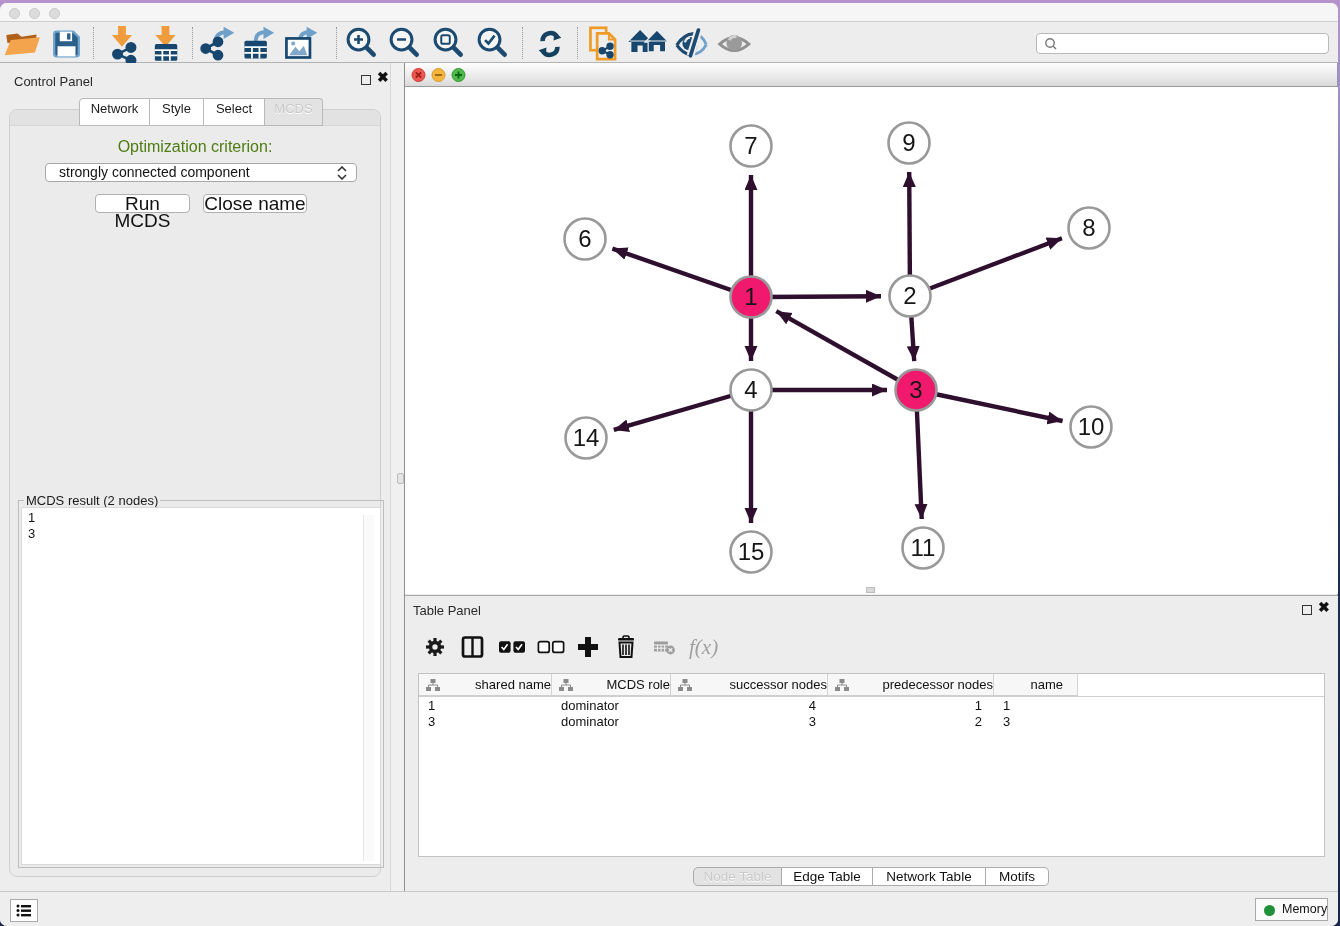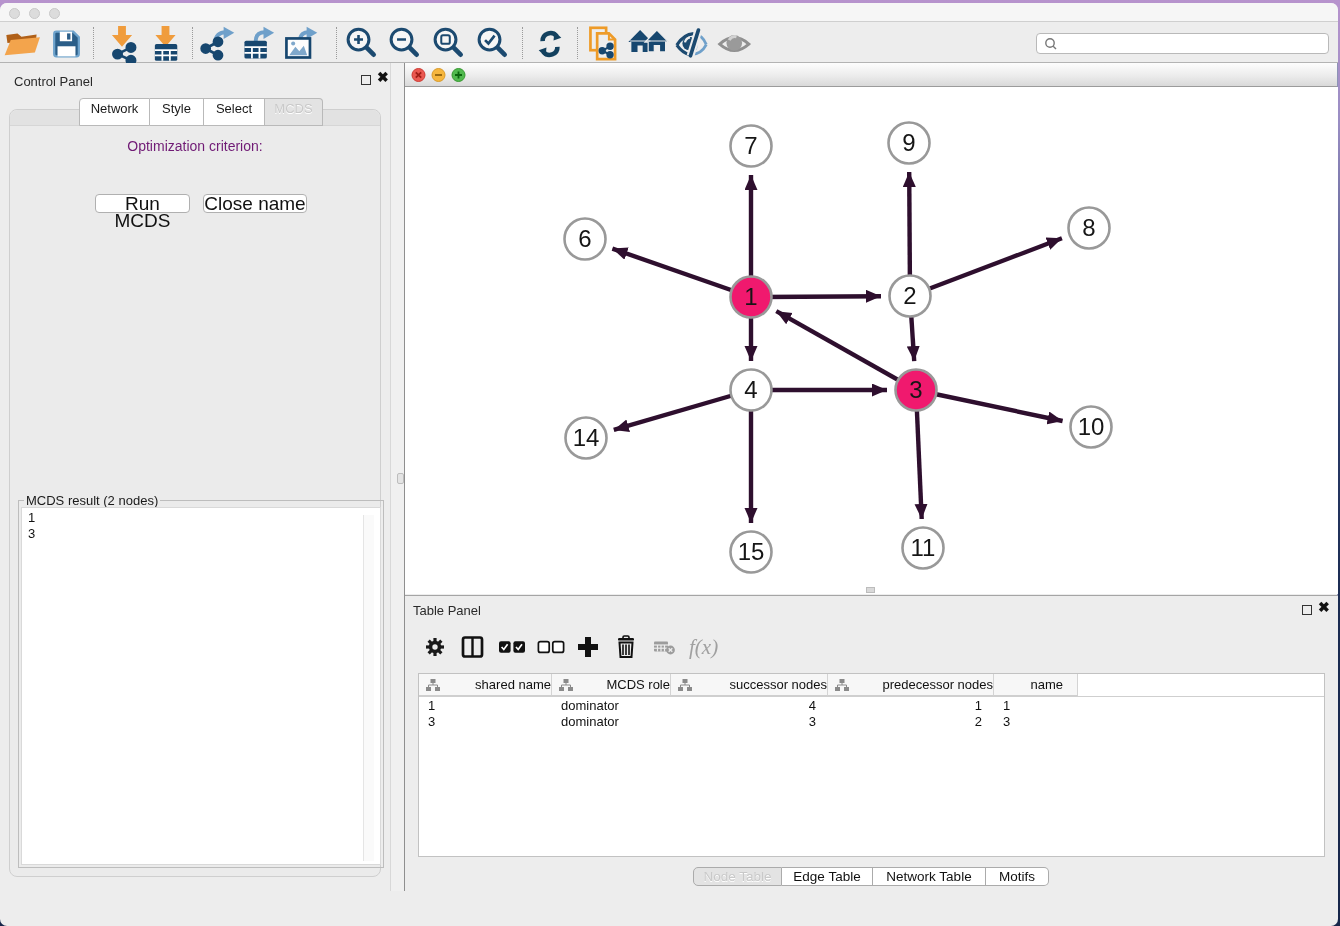--- a/index.html
+++ b/index.html
@@ -24,21 +24,21 @@
 .tsep { position:absolute; top:4px; height:32px; width:0; border-left:1px dotted #9a9a9a; }
 #searchbox { position:absolute; left:1036px; top:10px; width:293px; height:21px; background:#fff; border:1px solid #b9b9b9; border-radius:4px; }
 
 #cp { position:absolute; left:0; top:60px; width:390px; height:828px; background:#ededed; }
 #cp-title { position:absolute; left:14px; top:11px; font-size:13px; color:#2a2a2a; }
 .floatbox { width:10px; height:10px; border:1.5px solid #333; background:transparent; }
 .closex { font-size:14px; font-weight:bold; color:#111; }
 .cptab { position:absolute; top:35px; height:28px; border:1px solid #b9b9b9; background:#fff; text-align:center; font-size:13px; color:#1a1a1a; line-height:19px; }
 #cp-panel { position:absolute; left:9px; top:46px; width:372px; height:768px; background:#ebebeb; border:1px solid #cfcfcf; border-radius:8px; }
 #cp-panel-band { position:absolute; left:0; top:0; width:100%; height:16px; background:#e2e2e2; border-radius:8px 8px 0 0; border-bottom:1px solid #d6d6d6;}
-#opt-label { position:absolute; left:0; top:28px; width:100%; text-align:center; font-size:14px; color:#701a75; }
+#opt-label { position:absolute; left:0; top:28px; width:100%; text-align:center; font-size:16px; color:#4d7c0f; }
 #opt-select { position:absolute; left:35px; top:53px; width:312px; height:19px; background:#fff; border:1px solid #a8a8a8; border-radius:4px; font-size:14px; color:#111; line-height:17px; padding-left:13px; }
 .btn { position:absolute; top:84px; height:19px; background:#fff; border:1px solid #b0b0b0; border-radius:4px; text-align:center; font-size:19px; color:#111; line-height:17px; }
 #fieldset { position:absolute; left:8px; top:390px; width:366px; height:368px; border:1px solid #bdbdbd; }
 #fieldset-legend { position:absolute; left:5px; top:-8px; background:#ebebeb; padding:0 2px; font-size:13px; color:#1a1a1a; }
 #fieldset-inner { position:absolute; left:2px; top:6px; right:2px; bottom:2px; background:#fff; border:1px solid #d9d9d9; font-size:13px; color:#111; padding:2px 0 0 6px; line-height:16px; }
 #fs-scroll { position:absolute; right:6px; top:7px; bottom:3px; width:11px; background:#fafafa; border-left:1px solid #e5e5e5; }
 
 #divider { position:absolute; left:390px; top:60px; width:15px; height:828px; background:#f0f0f0; border-left:1px solid #d8d8d8; border-right:1px solid #8f8f8f; }
 #grip { position:absolute; left:6px; top:410px; width:7px; height:11px; background:#e4e4e4; border:1px solid #bdbdbd; border-radius:2px; }
 
@@ -224,20 +224,26 @@
     </div>
   </div>
 
   <div id="cp">
     <div id="cp-title">Control Panel</div>
     <div class="floatbox abs" style="left:361px; top:12px;"></div>
     <div class="closex abs" style="left:377px; top:6px;">✖</div>
     <div id="cp-panel">
       <div id="cp-panel-band"></div>
       <div id="opt-label">Optimization criterion:</div>
+      <div id="opt-select">strongly connected component
+        <svg width="10" height="14" style="position:absolute; right:9px; top:2px;">
+          <path d="M1 5 L5 1 L9 5" fill="none" stroke="#333" stroke-width="1.6"></path>
+          <path d="M1 9 L5 13 L9 9" fill="none" stroke="#333" stroke-width="1.6"></path>
+        </svg>
+      </div>
       <div class="btn" style="left:85px; width:95px;">Run MCDS</div>
       <div class="btn" style="left:193px; width:104px;">Close name</div>
       <div id="fieldset">
         <div id="fieldset-legend">MCDS result (2 nodes)</div>
         <div id="fieldset-inner">1<br>3
           <div id="fs-scroll"></div>
         </div>
       </div>
     </div>
     <div class="cptab" style="left:79px; width:71px; border-radius:4px 0 0 0;">Network</div>
@@ -421,13 +427,26 @@
       <div class="td" style="left:584px; top:40px;">3</div>
     </div>
     <div id="tp-tabs">
       <div class="btab etched" style="left:0; width:89px; background:#e3e3e3; border-radius:5px 0 0 5px;">Node Table</div>
       <div class="btab" style="left:89px; width:91px; border-left:none;">Edge Table</div>
       <div class="btab" style="left:180px; width:113px; border-left:none;">Network Table</div>
       <div class="btab" style="left:293px; width:63px; border-left:none; border-radius:0 5px 5px 0;">Motifs</div>
     </div>
   </div>
 
+  <div id="statusbar">
+    <div id="listbtn">
+      <svg width="26" height="21" style="position:absolute;left:0;top:0">
+        <circle cx="7" cy="6" r="1.5" fill="#111"></circle>
+          <rect x="10" y="5" width="10" height="2.4" fill="#111"></rect>
+        <circle cx="7" cy="10.5" r="1.5" fill="#111"></circle>
+          <rect x="10" y="9.5" width="10" height="2.4" fill="#111"></rect>
+        <circle cx="7" cy="15" r="1.5" fill="#111"></circle>
+          <rect x="10" y="14" width="10" height="2.4" fill="#111"></rect>
+      </svg>
+    </div>
+    <div id="membtn"><div id="memdot"></div>Memory</div>
+  </div>
 </div>
 
 </body></html>

